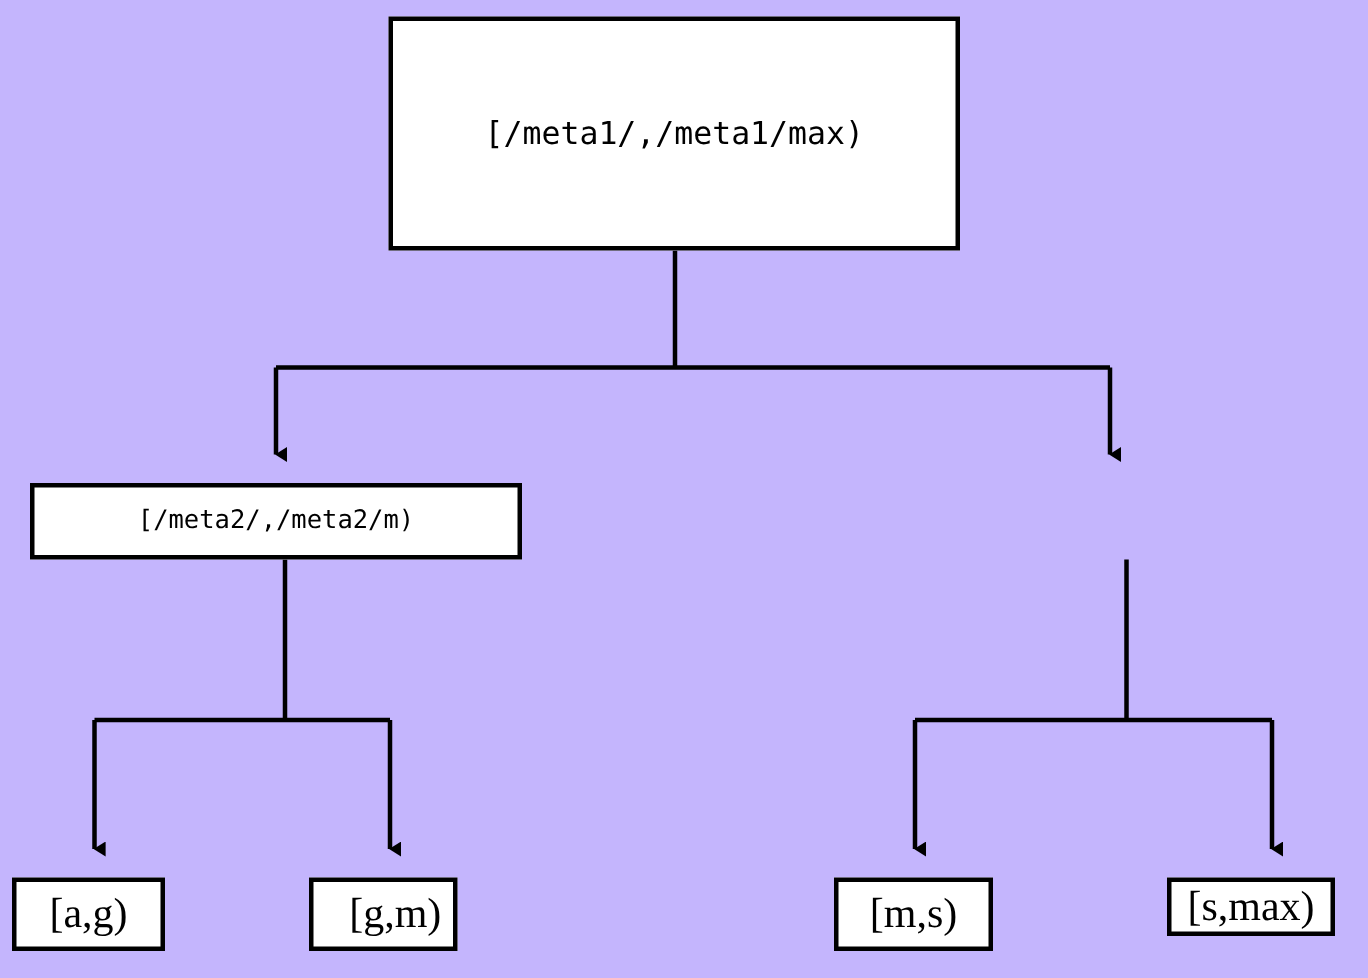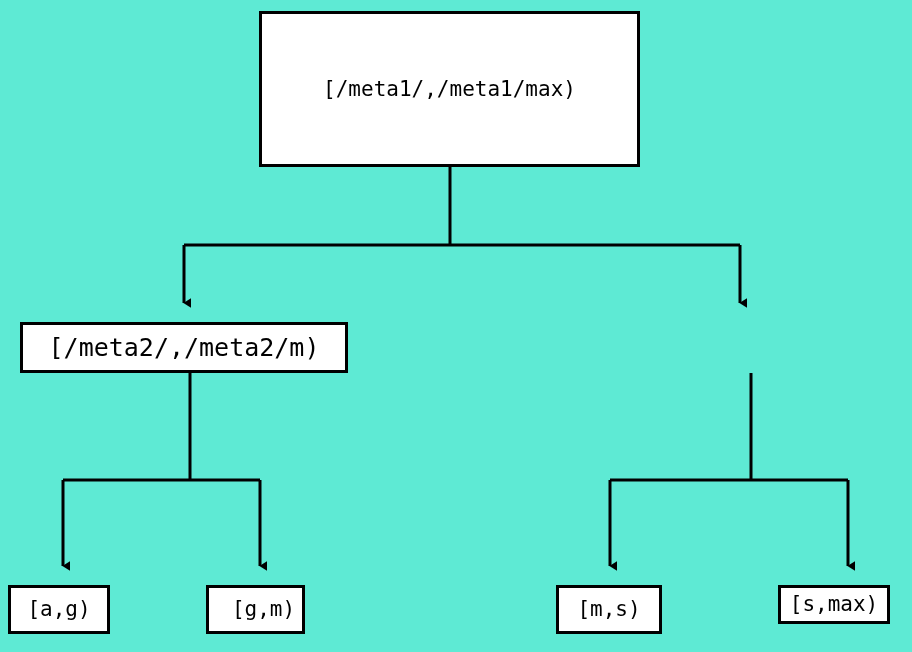--- a/index.html
+++ b/index.html
@@ -9,21 +9,21 @@
     background: #ffffff;
   }
   body {
     font-family: "DejaVu Sans Mono", "Liberation Mono", monospace;
     color: #000000;
   }
   #diagram-root {
     position: relative;
     width: 912px;
     height: 652px;
-    background: #5eead4;
+    background: #c4b5fd;
     overflow: hidden;
   }
   #tree-svg {
     position: absolute;
     left: 0;
     top: 0;
     width: 912px;
     height: 652px;
     display: block;
   }
@@ -37,22 +37,22 @@
     justify-content: center;
     text-align: center;
     white-space: nowrap;
     line-height: 1;
   }
   .node-label {
     display: block;
     letter-spacing: 0px;
   }
   .level-root .node-label { font-size: 21px; }
-  .level-mid  .node-label { font-size: 25px; }
-  .level-leaf .node-label { font-size: 21px; }
+  .level-mid  .node-label { font-size: 17px; }
+  .level-leaf .node-label { font-size: 28px; font-family: Liberation Serif, serif; }
 </style>
 </head>
 <body>
 
 <div id="diagram-root">
 
   <svg id="tree-svg" viewBox="0 0 912 652" xmlns="http://www.w3.org/2000/svg">
     <defs>
       <marker id="arrow-down" markerWidth="10" markerHeight="8" refX="5" refY="7.4" orient="auto" markerUnits="userSpaceOnUse">
         <polygon points="0,0 10,0 5,8" fill="#000000"></polygon>

